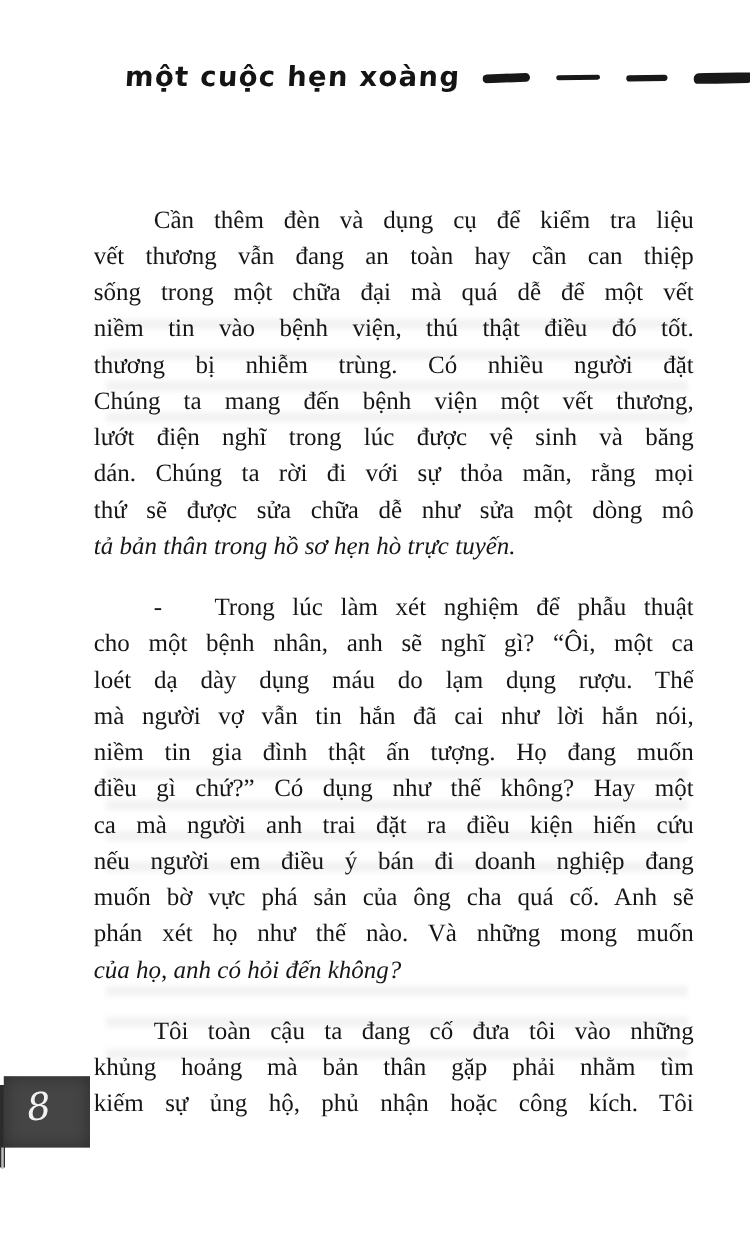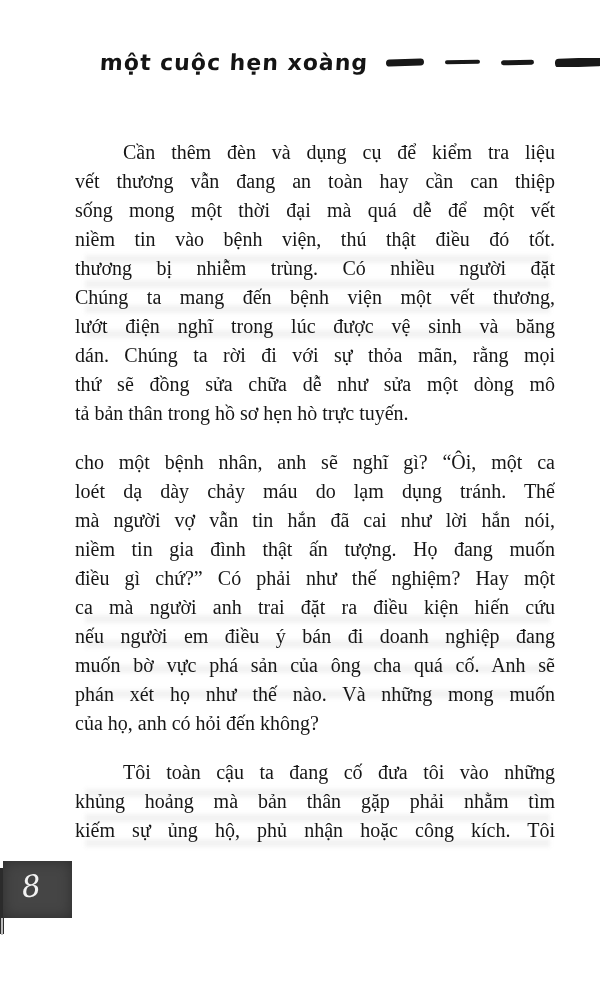--- a/index.html
+++ b/index.html
@@ -32,32 +32,32 @@
   .dash:nth-child(2){width:35px;height:4px;transform:rotate(-1deg);}
   .dash:nth-child(3){width:33px;height:5px;transform:rotate(-1deg);}
   .dash:nth-child(4){width:47px;height:9px;transform:rotate(-2deg);}
   .dash:nth-child(5){width:38px;height:8px;transform:rotate(-1deg);}
   .dash:nth-child(6){width:36px;height:5px;transform:rotate(-1deg);}
   .dash:nth-child(7){width:43px;height:8px;transform:rotate(-1deg);}
   .dash:nth-child(8){width:40px;height:9px;transform:rotate(-3deg);}
 
   
   .text-column{
-    position:absolute;left:75px;top:138px;width:480px;
+    position:absolute;left:75px;top:162px;width:480px;
     font-size:20px;line-height:29px;
     text-rendering:optimizeLegibility;
   }
   .para{margin:0 0 20px 0;}
   .line{
     text-align:justify;
     text-align-last:justify;
     height:29px;overflow:hidden;white-space:normal;
   }
   .line.first{text-indent:48px;}
-  .line.last-short{text-align-last:left;}
+  .line.last-short{text-align-last:left;font-style:italic;}
 
   
   .bleed{
     position:absolute;left:85px;width:465px;
     background:repeating-linear-gradient(to bottom,
       transparent 0px,transparent 17px,
       rgba(70,70,70,0.07) 17px,rgba(70,70,70,0.07) 25px);
     filter:blur(2px);
     pointer-events:none;
   }
@@ -103,35 +103,36 @@
   </div>
 
   <div class="bleed b1"></div>
   <div class="bleed b2"></div>
   <div class="bleed b3"></div>
 
   <div class="text-column">
       <div class="para">
         <div class="line first">Cần thêm đèn và dụng cụ để kiểm tra liệu</div>
         <div class="line">vết thương vẫn đang an toàn hay cần can thiệp</div>
-        <div class="line">sống mong một thời đại mà quá dễ để một vết</div>
+        <div class="line">sống trong một chữa đại mà quá dễ để một vết</div>
         <div class="line">niềm tin vào bệnh viện, thú thật điều đó tốt.</div>
         <div class="line">thương bị nhiễm trùng. Có nhiều người đặt</div>
         <div class="line">Chúng ta mang đến bệnh viện một vết thương,</div>
         <div class="line">lướt điện nghĩ trong lúc được vệ sinh và băng</div>
         <div class="line">dán. Chúng ta rời đi với sự thỏa mãn, rằng mọi</div>
-        <div class="line">thứ sẽ đồng sửa chữa dễ như sửa một dòng mô</div>
+        <div class="line">thứ sẽ được sửa chữa dễ như sửa một dòng mô</div>
         <div class="line last-short">tả bản thân trong hồ sơ hẹn hò trực tuyến.</div>
       </div>
       <div class="para">
+        <div class="line first">-&nbsp;&nbsp; Trong lúc làm xét nghiệm để phẫu thuật</div>
         <div class="line">cho một bệnh nhân, anh sẽ nghĩ gì? “Ôi, một ca</div>
-        <div class="line">loét dạ dày chảy máu do lạm dụng tránh. Thế</div>
+        <div class="line">loét dạ dày dụng máu do lạm dụng rượu. Thế</div>
         <div class="line">mà người vợ vẫn tin hắn đã cai như lời hắn nói,</div>
         <div class="line">niềm tin gia đình thật ấn tượng. Họ đang muốn</div>
-        <div class="line">điều gì chứ?” Có phải như thế nghiệm? Hay một</div>
+        <div class="line">điều gì chứ?” Có dụng như thế không? Hay một</div>
         <div class="line">ca mà người anh trai đặt ra điều kiện hiến cứu</div>
         <div class="line">nếu người em điều ý bán đi doanh nghiệp đang</div>
         <div class="line">muốn bờ vực phá sản của ông cha quá cố. Anh sẽ</div>
         <div class="line">phán xét họ như thế nào. Và những mong muốn</div>
         <div class="line last-short">của họ, anh có hỏi đến không?</div>
       </div>
       <div class="para">
         <div class="line first">Tôi toàn cậu ta đang cố đưa tôi vào những</div>
         <div class="line">khủng hoảng mà bản thân gặp phải nhằm tìm</div>
         <div class="line">kiếm sự ủng hộ, phủ nhận hoặc công kích. Tôi</div>

